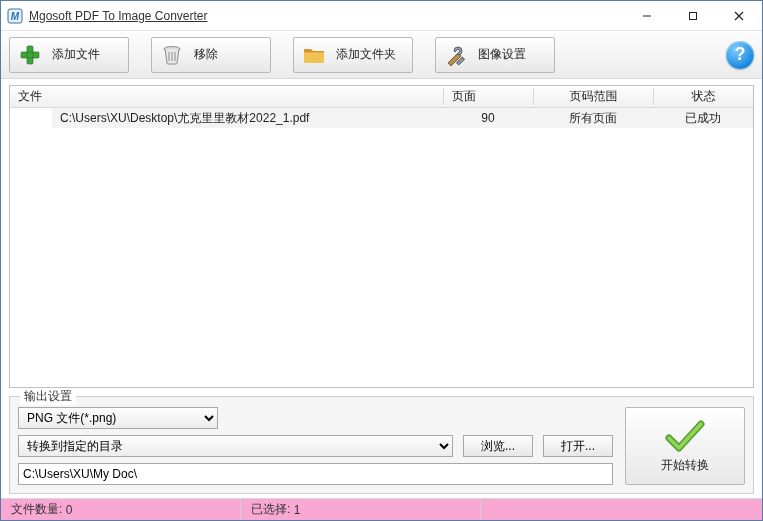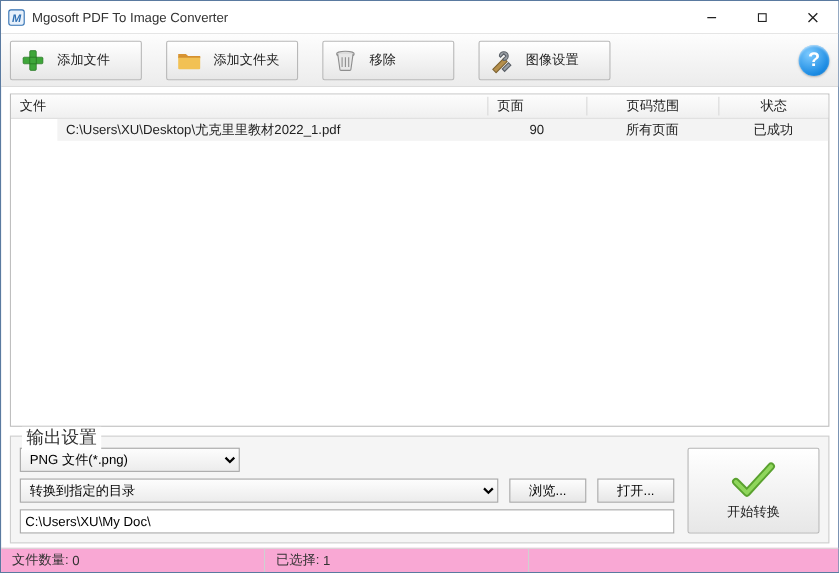--- a/index.html
+++ b/index.html
@@ -1,21 +1,21 @@
 <!DOCTYPE html>
 <html><head>
 <meta charset="utf-8">
 <style>
   * { box-sizing: border-box; }
   html, body { margin:0; padding:0; font-family: "Microsoft YaHei", Tahoma, Arial, sans-serif; font-size:12px; color:#222; background:#fff; }
   .window { width:763px; height:521px; border:1px solid #5a7aa0; display:flex; flex-direction:column; background:#fff; }
   
   .titlebar { height:30px; background:#fff; display:flex; align-items:center; padding:0 0 0 6px; border-bottom:1px solid #e5e5e5; }
   .title-ico { width:16px; height:16px; display:flex; align-items:center; justify-content:center; margin-right:6px; }
-  .title-text { flex:1; font-size:12px; color:#333; }
+  .title-text { flex:1; font-size:12px; color:#333;text-decoration:underline; }
   .win-btns { display:flex; height:100%; }
   .win-btn { width:46px; height:100%; display:flex; align-items:center; justify-content:center; color:#333; }
 
   
   .toolbar { height:48px; background:linear-gradient(#fdfdfd,#ececec); border-bottom:1px solid #d9d9d9; display:flex; align-items:center; padding:0 8px; gap:22px; }
   .tbtn { height:36px; min-width:120px; border:1px solid #b8b8b8; border-radius:2px;
           background:linear-gradient(#ffffff,#e7e7e7); display:flex; align-items:center; gap:10px; padding:0 12px 0 8px; cursor:default; }
   .tbtn .ic { width:24px; height:24px; display:flex; align-items:center; justify-content:center; }
   .tbtn-label { font-size:12px; color:#222; }
   .help-circle { margin-left:auto; width:28px; height:28px; border-radius:50%;
@@ -35,21 +35,21 @@
   .c-range { width:120px; text-align:center; border-left:1px solid #e3e3e3; }
   .c-status{ width:100px; text-align:center; border-left:1px solid #e3e3e3; }
   .list-head .col { border-left-color:#d9d9d9; }
   .list-body { flex:1; overflow:auto;margin-left:42px; }
   .list-row { height:20px; background:#f3f3f3; }
   .list-row .col { border-left:none; }
   .list-row .c-pages, .list-row .c-range, .list-row .c-status { text-align:center; }
 
   
   .out-group { margin-top:8px; border:1px solid #cfcfcf; background:#f5f5f5; position:relative; padding:10px 8px 8px 8px; }
-  .out-legend { position:absolute; top:-9px; left:10px; font-size:16px; color:#333; background:#fff; padding:0 4px; }
+  .out-legend { position:absolute; top:-9px; left:10px; font-size:12px; color:#333; background:#fff; padding:0 4px; }
   .out-grid { display:flex; gap:12px; align-items:flex-start; }
   .out-left { flex:1; display:flex; flex-direction:column; gap:6px; }
   .row { display:flex; gap:10px; align-items:center; }
   select, input[type=text] {
     font-family:inherit; font-size:12px; height:22px; border:1px solid #a7a7a7; background:#fff; padding:0 4px;
   }
   select { background:linear-gradient(#fdfdfd,#ececec); }
   .sel-format { width:200px; }
   .sel-dest   { flex:1; min-width:0; }
   .btn-s { height:22px; min-width:70px; border:1px solid #a7a7a7; background:linear-gradient(#fdfdfd,#e7e7e7); font-size:12px; padding:0 8px; cursor:default; }
@@ -106,36 +106,36 @@
             <rect x="3" y="9" width="18" height="6" rx="1" fill="#3fa63a"></rect>
             <rect x="9" y="3" width="6" height="18" rx="1" fill="none" stroke="#1f6e1b" stroke-width="0.6"></rect>
             <rect x="3" y="9" width="18" height="6" rx="1" fill="none" stroke="#1f6e1b" stroke-width="0.6"></rect>
           </svg>
       </span>
       <span class="tbtn-label">添加文件</span>
     </div>
     <div class="tbtn">
       <span class="ic">
         <svg width="24" height="24" viewBox="0 0 24 24">
+            <ellipse cx="12" cy="6" rx="8" ry="2.4" fill="#dcdcdc" stroke="#8e8e8e"></ellipse>
+            <path d="M5 6 L7 20 a1 1 0 0 0 1 1 h8 a1 1 0 0 0 1 -1 L19 6" fill="#e7e7e7" stroke="#8e8e8e"></path>
+            <path d="M9 9 v9 M12 9 v9 M15 9 v9" stroke="#8e8e8e" stroke-width="1"></path>
+          </svg>
+      </span>
+      <span class="tbtn-label">移除</span>
+    </div>
+    <div class="tbtn">
+      <span class="ic">
+        <svg width="24" height="24" viewBox="0 0 24 24">
             <path d="M2 6 h7 l2 2 h11 v2 H2 Z" fill="#d89433"></path>
             <path d="M2 9 h20 v10 a1 1 0 0 1 -1 1 H3 a1 1 0 0 1 -1 -1 Z" fill="#f2c154"></path>
             <path d="M2 9 h20" stroke="#c98626" stroke-width="0.6"></path>
           </svg>
       </span>
       <span class="tbtn-label">添加文件夹</span>
-    </div>
-    <div class="tbtn">
-      <span class="ic">
-        <svg width="24" height="24" viewBox="0 0 24 24">
-            <ellipse cx="12" cy="6" rx="8" ry="2.4" fill="#dcdcdc" stroke="#8e8e8e"></ellipse>
-            <path d="M5 6 L7 20 a1 1 0 0 0 1 1 h8 a1 1 0 0 0 1 -1 L19 6" fill="#e7e7e7" stroke="#8e8e8e"></path>
-            <path d="M9 9 v9 M12 9 v9 M15 9 v9" stroke="#8e8e8e" stroke-width="1"></path>
-          </svg>
-      </span>
-      <span class="tbtn-label">移除</span>
     </div>
     <div class="tbtn">
       <span class="ic">
         <svg width="24" height="24" viewBox="0 0 24 24">
             <path d="M4 20 L14 10 l3 3 L7 23 Z" fill="#b58f4b" stroke="#7d6231"></path>
             <path d="M14 4 a4 4 0 1 1 0 8 l-1 -1 3 -3 -2 -2 -3 3 -1 -1 a4 4 0 0 1 4 -4 Z" fill="#9aa0a6" stroke="#5a5f66"></path>
             <rect x="15" y="14" width="3" height="8" transform="rotate(45 16.5 18)" fill="#9aa0a6" stroke="#5a5f66"></rect>
           </svg>
       </span>
       <span class="tbtn-label">图像设置</span>

